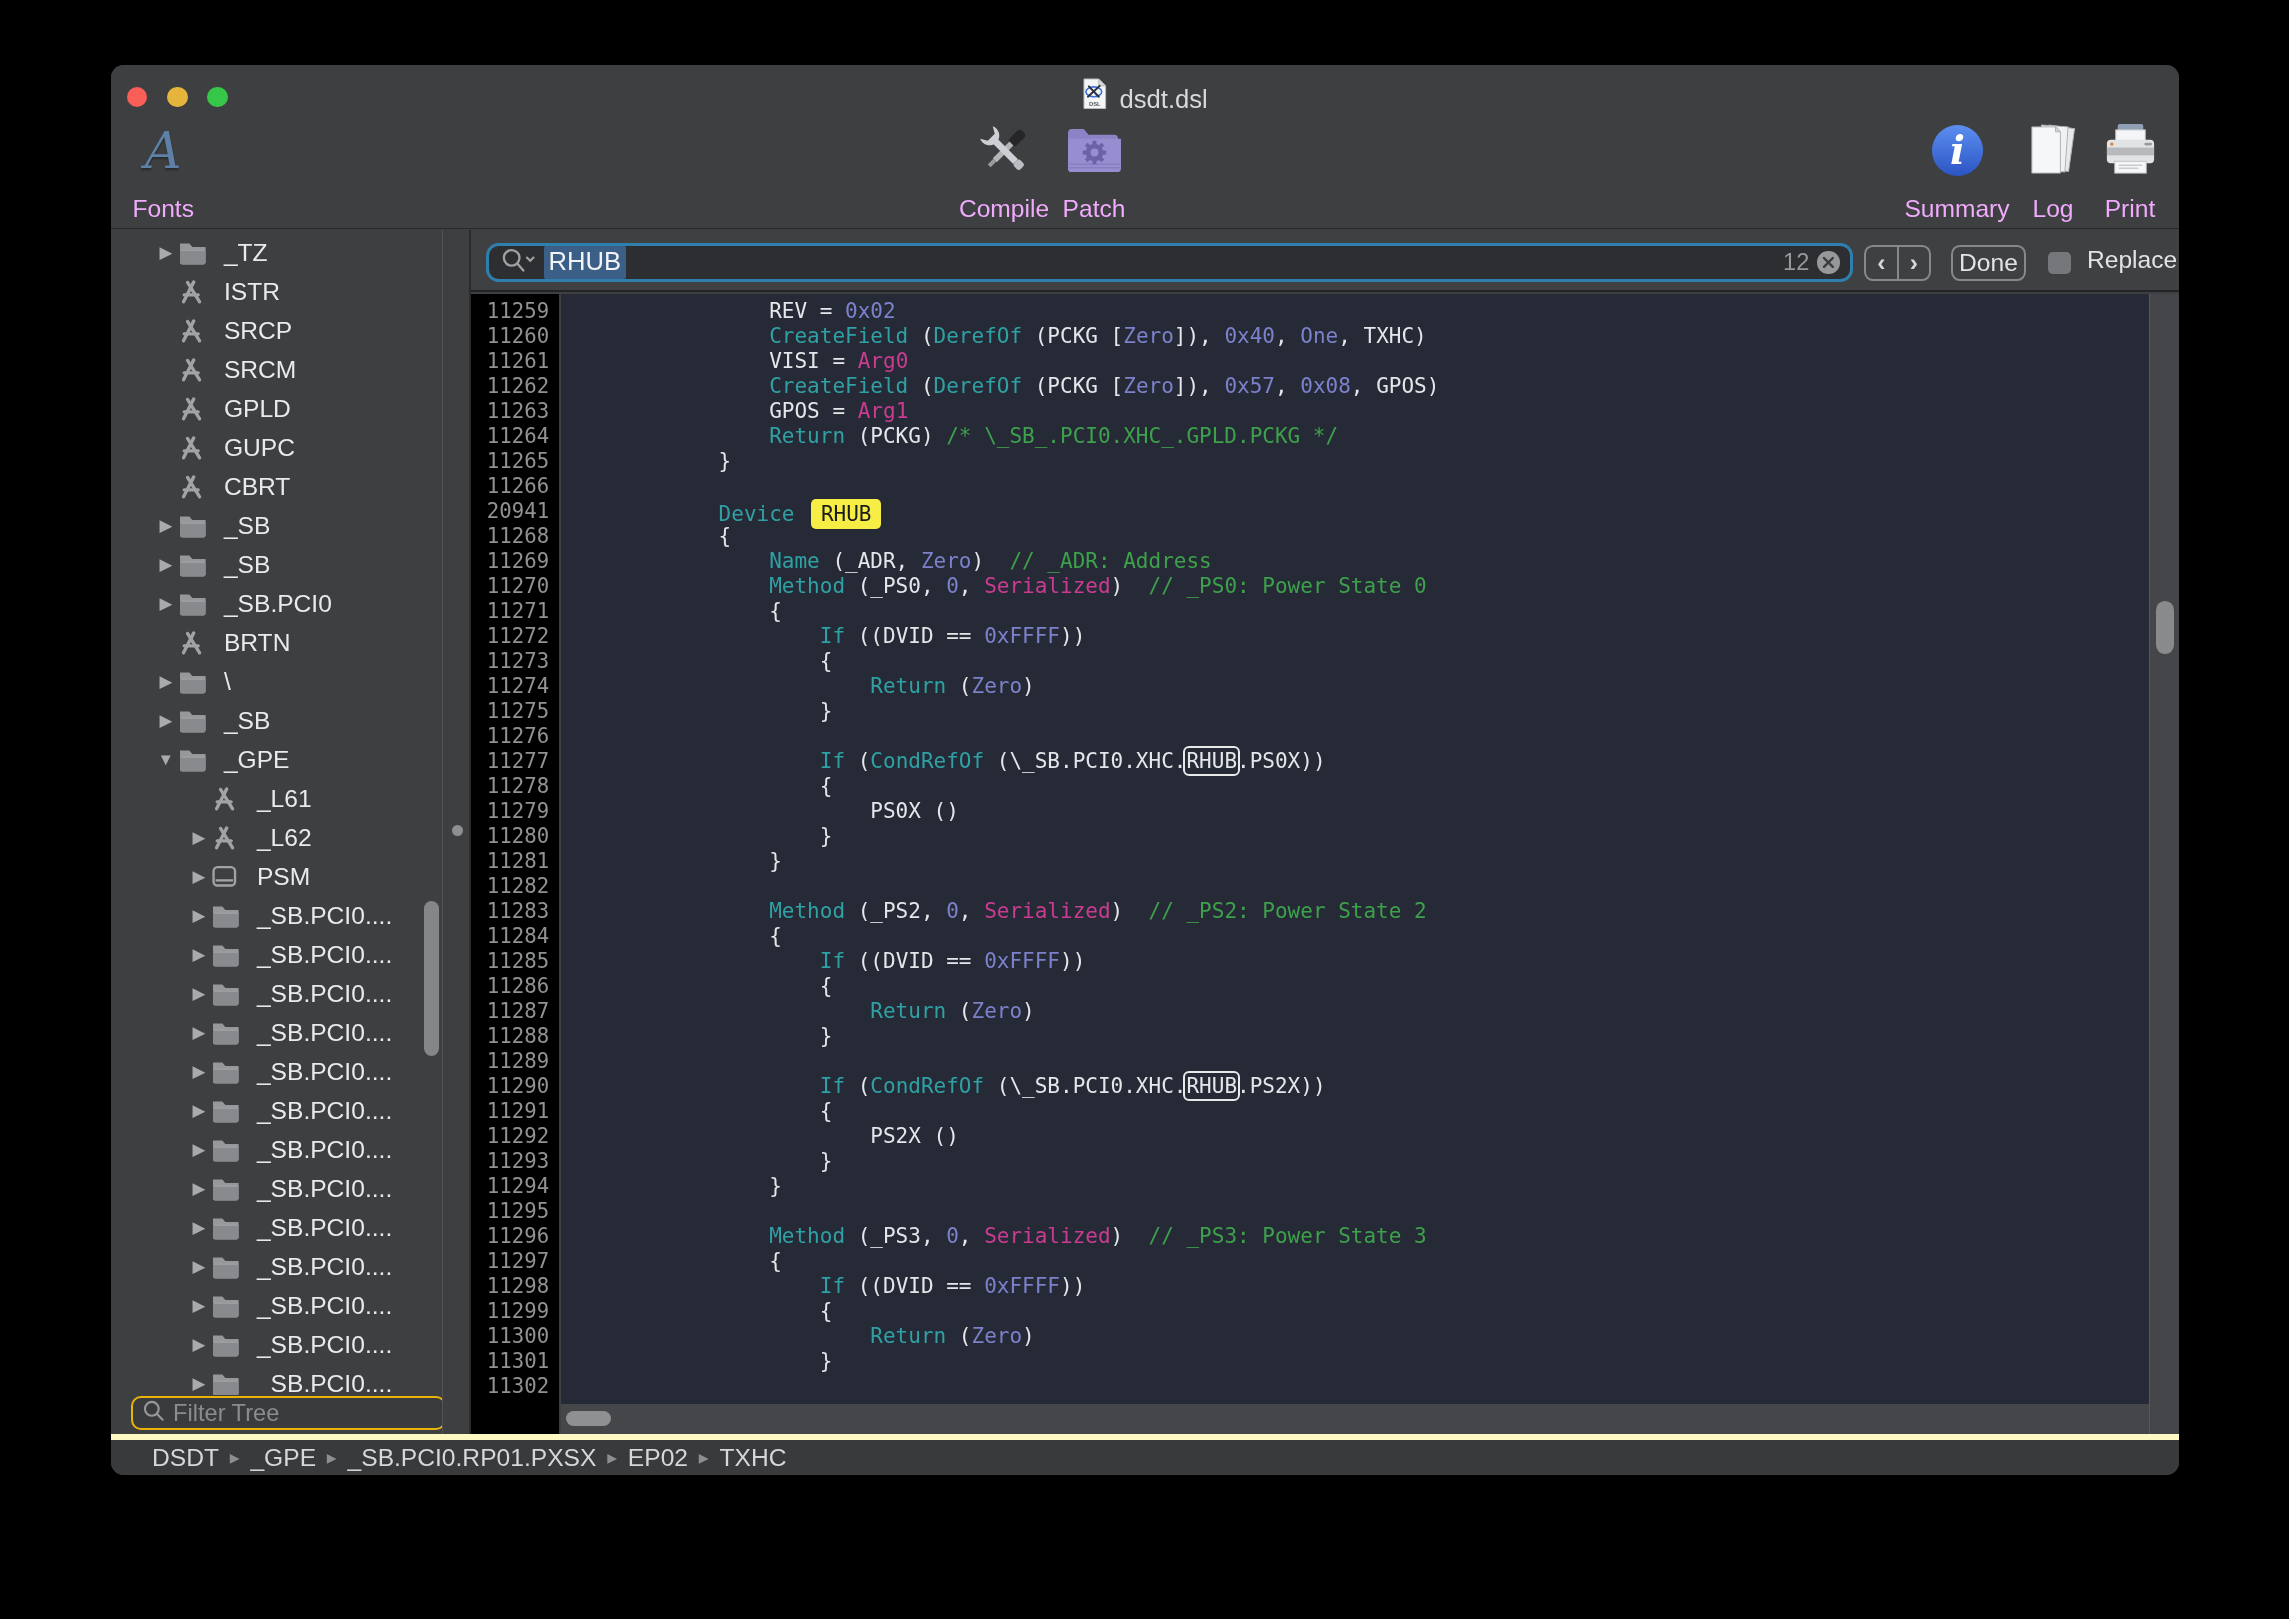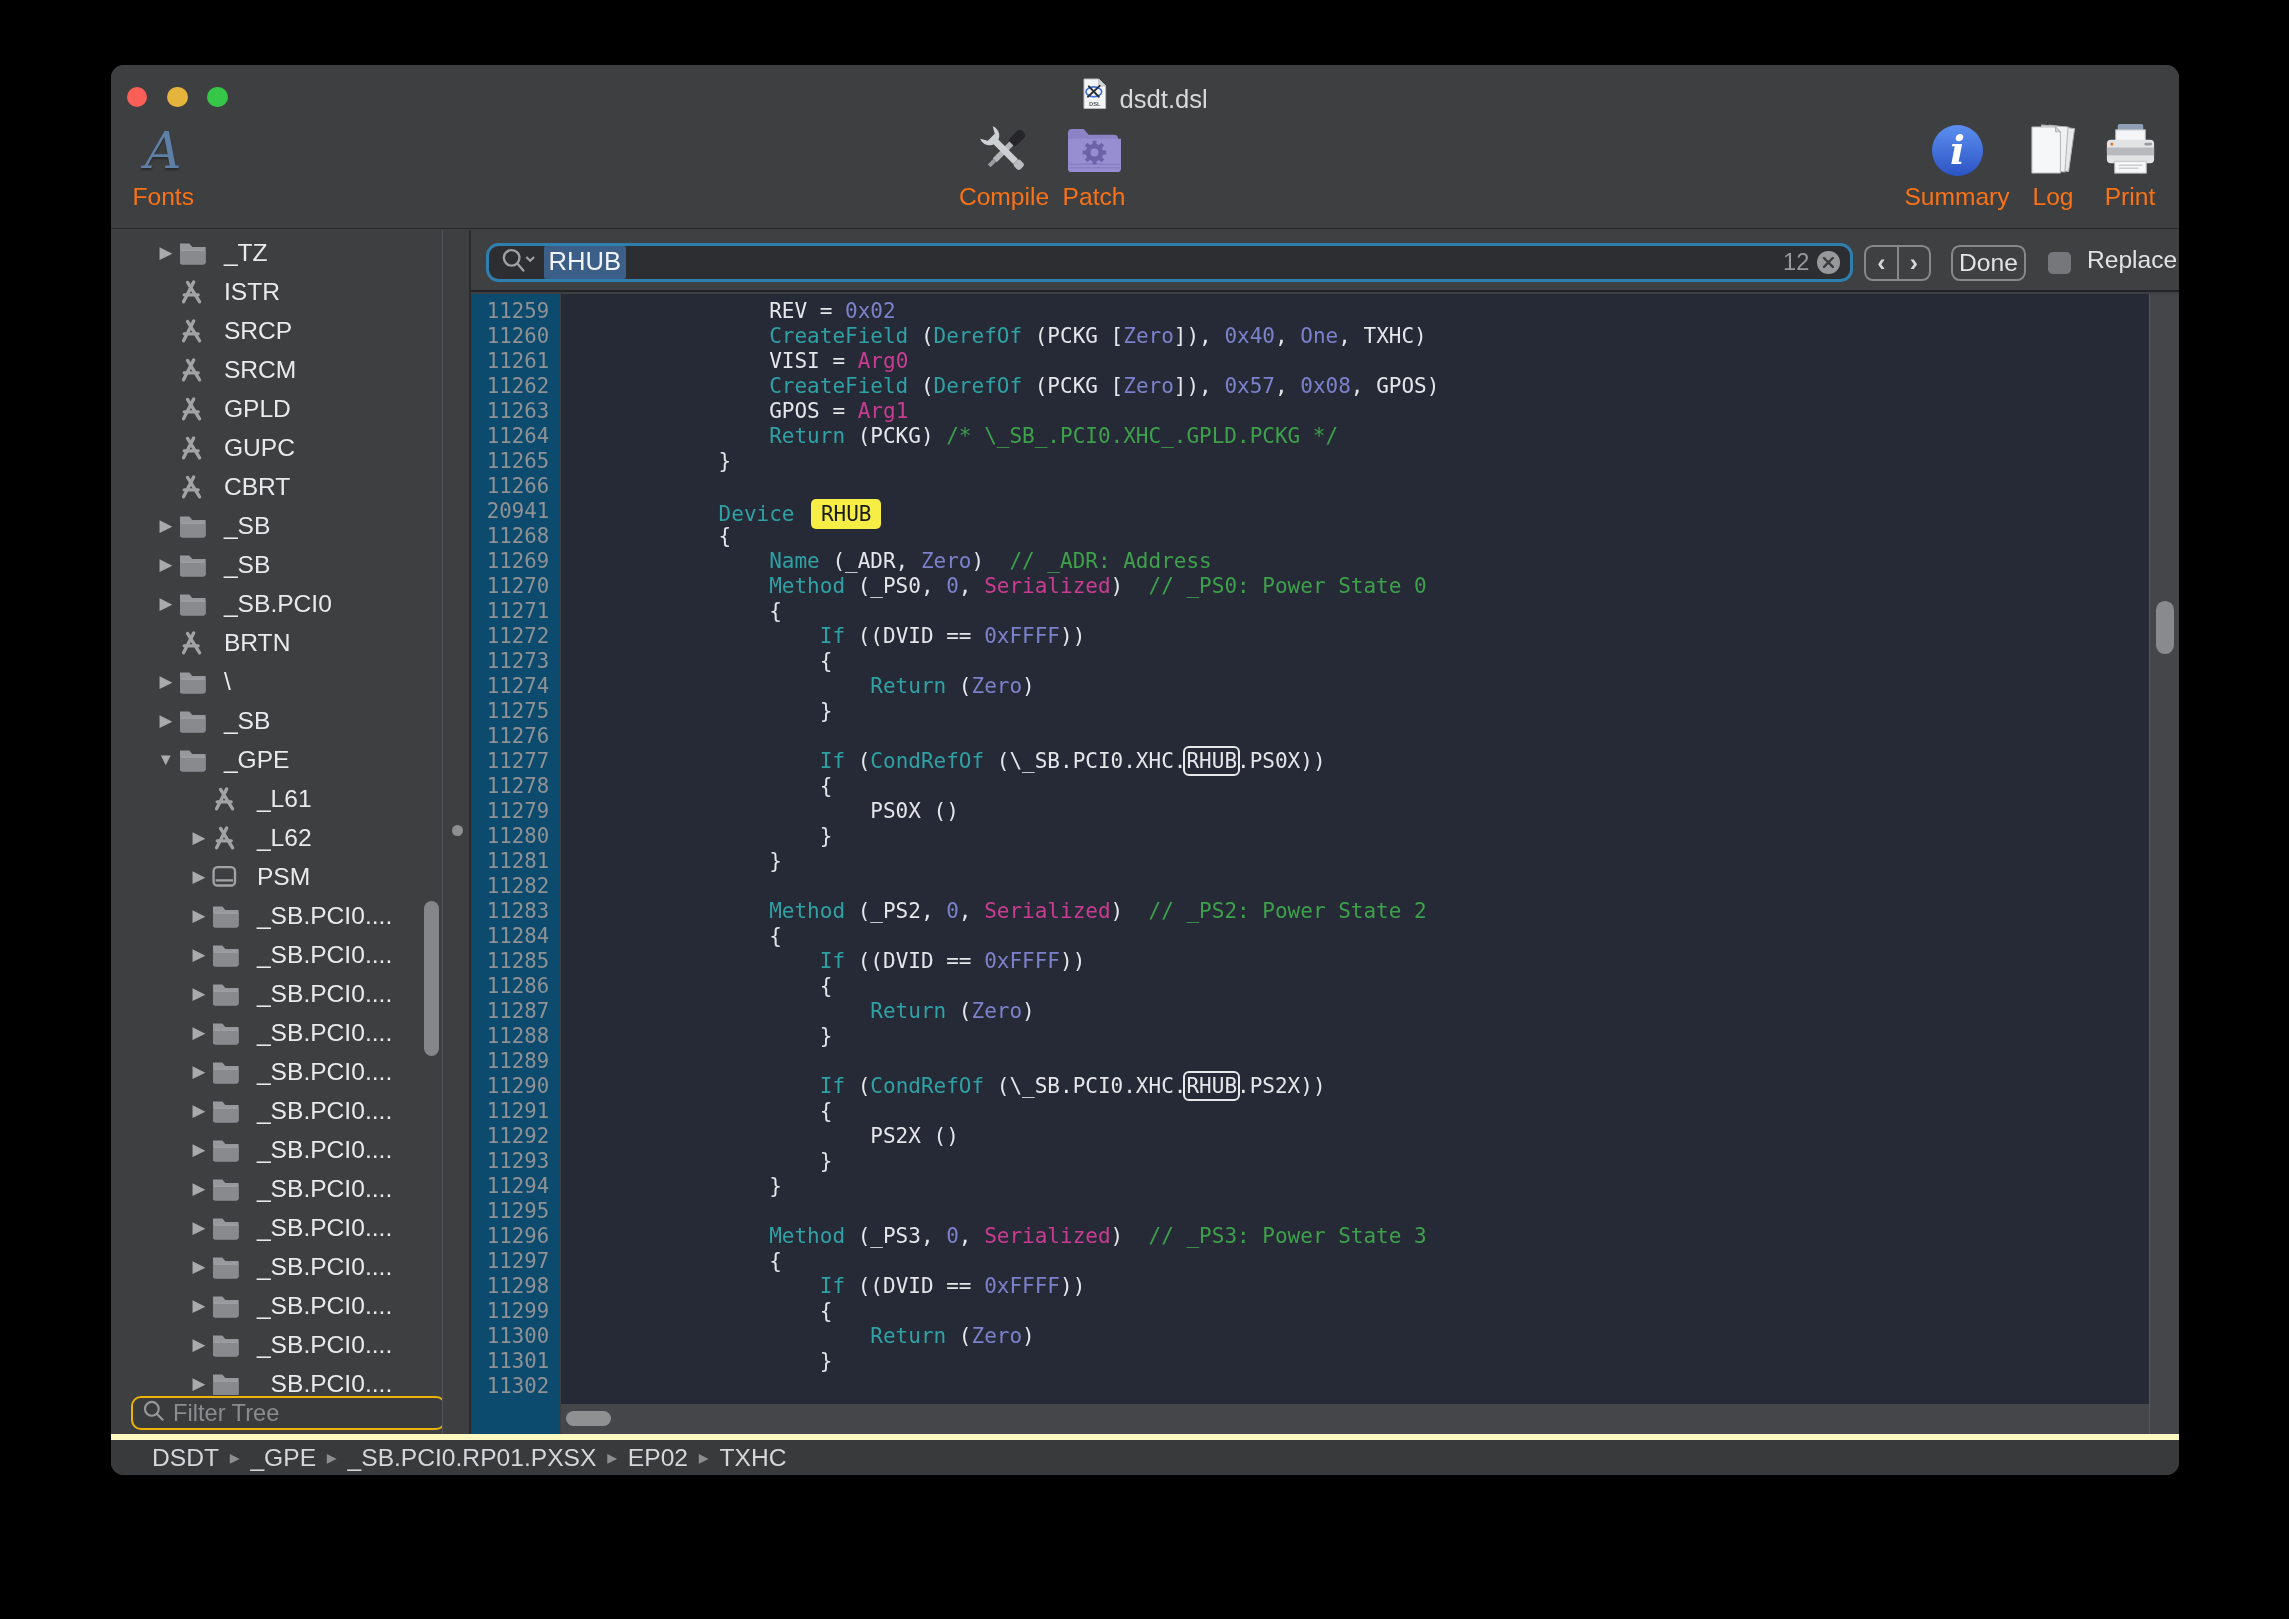--- a/index.html
+++ b/index.html
@@ -18,21 +18,21 @@
   #tl-close { left:15.8px;  background:#f95f57; }
   #tl-min   { left:56px;  background:#e5b43c; }
   #tl-zoom  { left:96px;  background:#37c748; }
 
   #title-proxy { position:absolute; left:0; right:0; top:13.8px; height:35px;
                  display:flex; align-items:flex-end; justify-content:center; gap:11.8px; }
   #title-text { font-size:25.6px; font-weight:500; color:#d8d9db; }
 
   .tb-btn { position:absolute; top:55px; width:128px; text-align:center; }
   .tb-ico { height:61px; display:flex; align-items:center; justify-content:center; }
-  .tb-lbl { margin-top:2px; font-size:24.6px; color:#f97316; }
+  .tb-lbl { margin-top:14px; font-size:24.6px; color:#f0abfc; }
   #tb-fonts   { left:-11.8px; }
   #tb-compile { left:829px; }
   #tb-patch   { left:919px; }
   #tb-summary { left:1782px; }
   #tb-log     { left:1878px; }
   #tb-print   { left:1955px; }
   #fonts-a { font-family:"DejaVu Serif", serif; font-style:italic; font-size:51px;
              color:#5e7fa6; text-shadow:0 2px 2px rgba(0,0,0,.35); line-height:1; }
 
   
@@ -76,21 +76,21 @@
 
   
   #divider { position:absolute; left:331px; top:165px; width:28.6px; height:1204px;
              background:#3e3f41; border-left:1px solid #525356; border-right:2px solid #2a2b2d; }
   #divider-dot { position:absolute; left:8.9px; top:595px; width:10.8px; height:10.8px;
                  border-radius:50%; background:#8e8f91; }
 
   
   #editor { position:absolute; left:360px; top:229px; right:0; height:1140px; }
   #gutter { position:absolute; left:0; top:0; width:89px; height:100%;
-            background:#0c4a6e; border-right:1px solid #3c3d3f;
+            background:#000000; border-right:1px solid #3c3d3f;
             padding-top:4.9px; overflow:hidden; }
   .gnum { height:25px; line-height:25px; text-align:right; padding-right:9.9px;
           font-family:"DejaVu Sans Mono", monospace; font-size:20.7px; color:#909294; }
   #code { position:absolute; left:90px; top:0; width:1589px; height:1310px;
           background:#262a36; overflow:hidden; padding:4.9px 0 0 5.9px; }
   .cl { height:25px; line-height:25px; white-space:pre;
         font-family:"DejaVu Sans Mono", monospace; font-size:21px; color:#e4e6ea; }
   .tk-w { color:#e4e6ea; }
   .tk-k { color:var(--c-k); }
   .tk-n { color:var(--c-n); }

